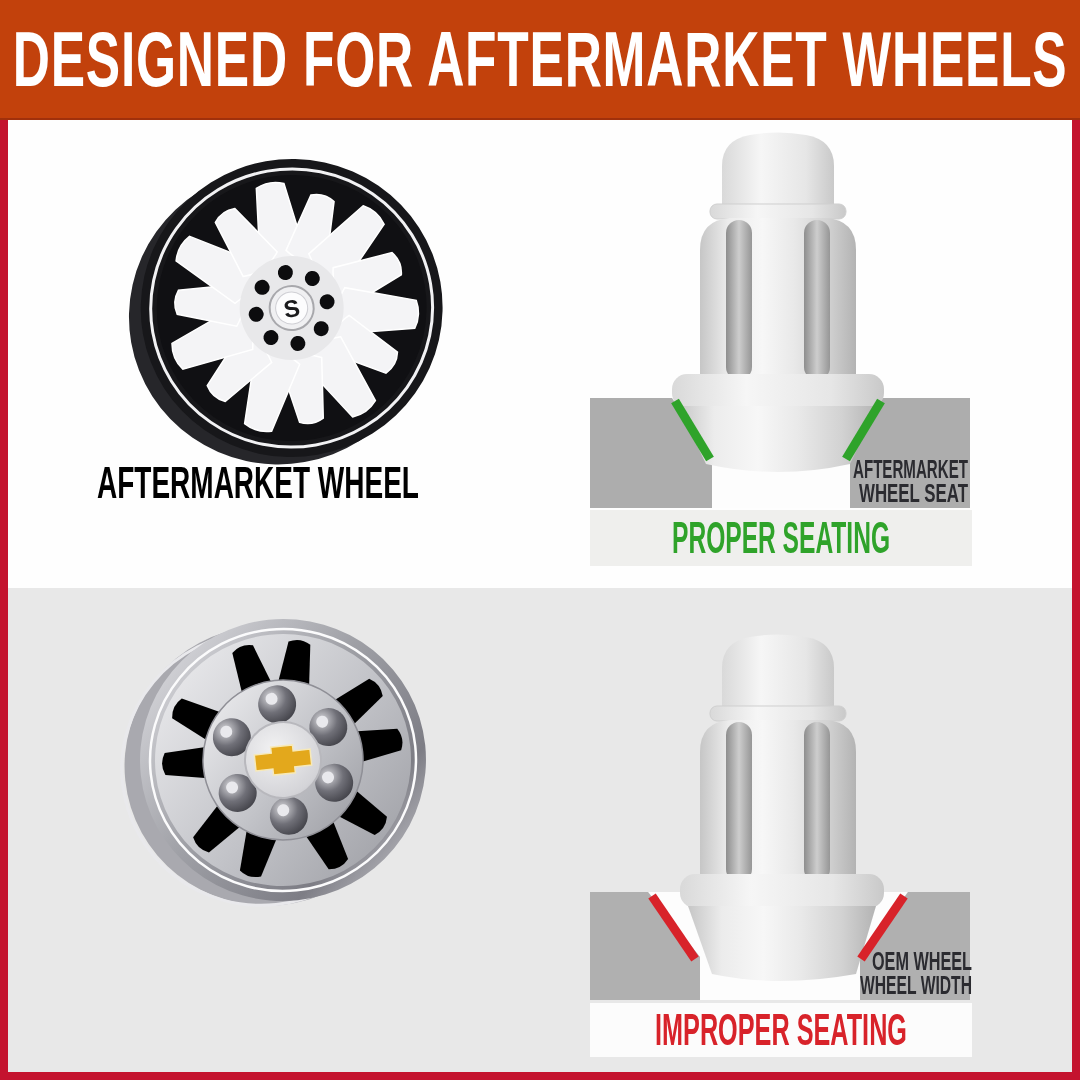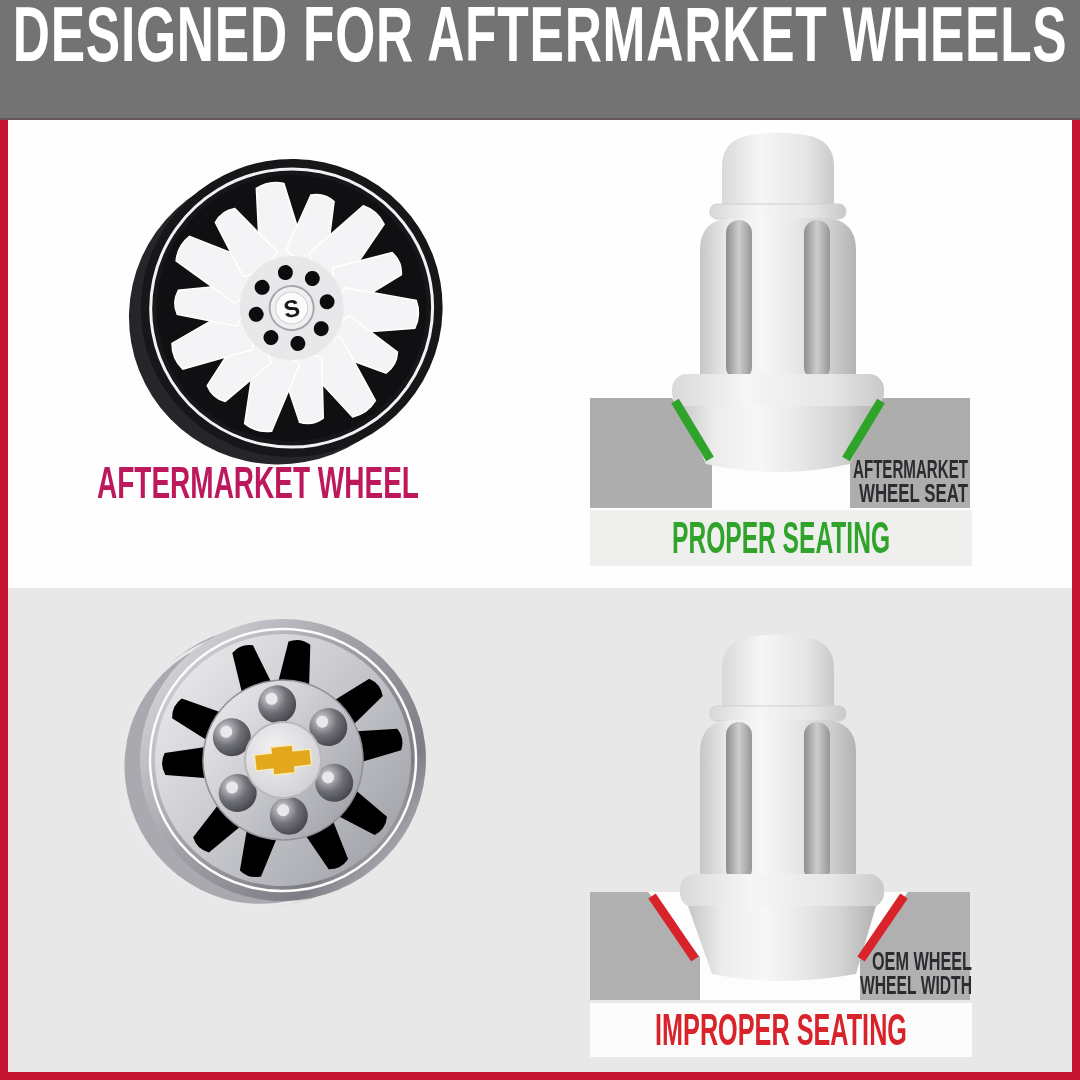--- a/index.html
+++ b/index.html
@@ -1,36 +1,36 @@
 <!DOCTYPE html>
 <html><head>
 <meta charset="utf-8">
 <style>
   html,body{margin:0;padding:0;background:#ffffff;}
   .canvas{
     position:relative;width:1080px;height:1080px;background:#c4132e;overflow:hidden;
     font-family:"Liberation Sans","DejaVu Sans",sans-serif;
   }
   .banner{
-    position:absolute;top:0;left:0;width:1080px;height:120px;background:#737373;
-    display:flex;justify-content:center;
+    position:absolute;top:0;left:0;width:1080px;height:120px;background:#c2410c;
+    display:flex;align-items:center;justify-content:center;
     border-bottom:2px solid rgba(60,0,10,0.25);box-sizing:border-box;
   }
   .banner-text{
     color:#ffffff;font-size:66px;font-weight:bold;white-space:nowrap;
     display:inline-block;transform:scale(0.78,1.18);letter-spacing:1px;
   }
   .inner{position:absolute;left:8px;top:120px;width:1064px;height:952px;}
   .panel{position:absolute;left:0;width:1064px;}
   .panel-top{top:0;height:468px;background:#fefefe;}
   .panel-bottom{top:468px;height:484px;background:#e8e8e8;}
   .wheel-svg{position:absolute;}
   .wheel-label{
     position:absolute;left:20px;width:460px;text-align:center;
-    color:#be185d;font-weight:bold;font-size:40px;white-space:nowrap;
+    color:#000000;font-weight:bold;font-size:40px;white-space:nowrap;
   }
   .wheel-label span{display:inline-block;transform:scale(0.70,1.12);white-space:nowrap;}
   .diagram-svg{position:absolute;left:552px;width:480px;height:450px;}
   svg text{font-family:"Liberation Sans","DejaVu Sans",sans-serif;}
   .seat-note{font-weight:bold;font-size:26px;fill:#2b2b30;}
   .caption-text{font-weight:bold;font-size:44px;}
   .defs-holder{position:absolute;width:0;height:0;overflow:hidden;}
 </style>
 </head>
 <body>

